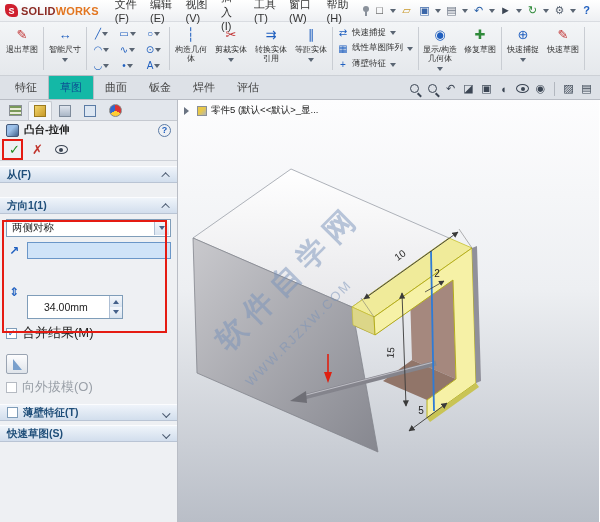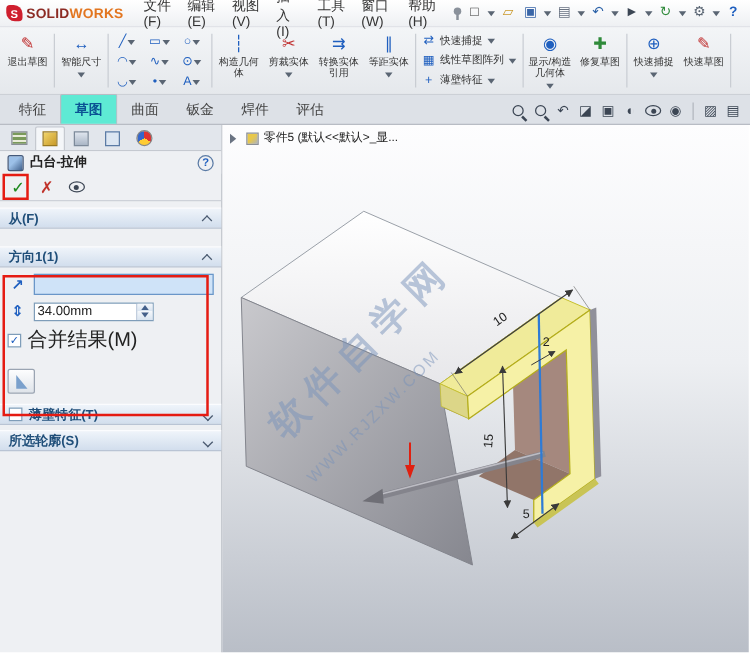--- a/index.html
+++ b/index.html
@@ -30,21 +30,21 @@
 .vsep{width:1px;background:#c9cdd3;margin:4px 1px;}
 .egrid{display:grid;grid-template-columns:repeat(3,26px);grid-template-rows:repeat(3,16px);padding:2px 1px;align-items:center;}
 .ecell{display:flex;align-items:center;justify-content:center;font-size:10px;color:#1f5fbf;}
 .stack{display:flex;flex-direction:column;justify-content:space-around;padding:2px 3px;}
 .srow{display:flex;align-items:center;gap:3px;font-size:8.5px;color:#333;}
 .sic{width:12px;height:12px;display:flex;align-items:center;justify-content:center;font-size:10px;color:#1f5fbf;}
 
 
 .tabbar{height:24px;background:#dde1e7;display:flex;align-items:flex-end;border-bottom:1px solid #b8bcc4;padding-left:4px;}
 .tab{padding:4px 11px 4px;font-size:11px;color:#444;}
-.tab.active{background:#5eead4;border:1px solid #b8bcc4;border-bottom:none;color:#0b5394;font-weight:bold;border-radius:2px 2px 0 0;}
+.tab.active{background:#14b8a6;border:1px solid #b8bcc4;border-bottom:none;color:#0b5394;font-weight:normal;border-radius:2px 2px 0 0;}
 .hud{margin-left:auto;display:flex;align-items:center;gap:3px;padding:0 6px 3px;}
 .hic{width:15px;height:15px;display:flex;align-items:center;justify-content:center;font-size:11px;color:#3c4654;}
 .mag{position:relative;width:9px;height:9px;border:1.6px solid #3c4654;border-radius:50%;}
 .mag::after{content:"";position:absolute;right:-4px;bottom:-4px;width:5px;height:1.8px;background:#3c4654;transform:rotate(45deg);}
 .hsep{width:1px;height:14px;background:#b2b7bf;margin:0 3px;}
 
 
 .main{display:flex;height:422px;}
 
 
@@ -69,27 +69,27 @@
 .chev{width:6px;height:6px;border-left:1.6px solid #4a5a70;border-top:1.6px solid #4a5a70;margin-left:auto;}
 .chev.up{transform:rotate(45deg) translateY(2px);}
 .chev.down{transform:rotate(225deg) translateY(-1px);}
 .sec-b{padding:5px 6px 6px;display:flex;flex-direction:column;gap:5px;}
 .combo{height:18px;background:#fff;border:1px solid #7f9db9;display:flex;align-items:center;font-size:10.5px;padding:0 18px 0 5px;position:relative;color:#222;}
 .combo .dd{position:absolute;right:1px;top:1px;bottom:1px;width:15px;background:linear-gradient(#f4f7fb,#d9e4f0);border-left:1px solid #aebfd4;display:flex;align-items:center;justify-content:center;}
 .dd .caret{margin:2px 0 0;border-top-color:#44608a;}
 .row{display:flex;align-items:center;gap:5px;}
 .mini-ic{width:16px;height:16px;display:flex;align-items:center;justify-content:center;color:#2060c0;font-size:12px;font-weight:bold;}
 .selbox{flex:1;height:17px;background:#cfe3f8;border:1px solid #6a96c8;}
-.spin{width:96px;height:15px;background:#fff;border:1px solid #7f9db9;display:flex;align-items:center;font-size:10.5px;padding:0 16px 0 2px;position:relative;color:#222;}
+.spin{width:96px;height:24px;background:#fff;border:1px solid #7f9db9;display:flex;align-items:center;font-size:10.5px;padding:0 16px 0 16px;position:relative;color:#222;margin-top:31px;}
 .ud{position:absolute;right:0;top:0;bottom:0;width:13px;display:flex;flex-direction:column;border-left:1px solid #aebfd4;}
 .ud div{flex:1;background:linear-gradient(#f4f7fb,#d9e4f0);display:flex;align-items:center;justify-content:center;}
 .tri-up{width:0;height:0;border:3px solid transparent;border-bottom:4px solid #44608a;margin-top:-2px;}
 .tri-dn{width:0;height:0;border:3px solid transparent;border-top:4px solid #44608a;margin-bottom:-2px;}
 .cb{width:11px;height:11px;border:1px solid #7f9db9;background:#fff;display:flex;align-items:center;justify-content:center;font-size:9px;color:#1f5fbf;flex:none;}
-.cblbl{font-size:16px;color:#222;}
+.cblbl{font-size:13px;color:#222;}
 .gray .cblbl{color:#9aa0a8;}
 .gray .cb{border-color:#b5bac2;}
 .draft-btn{width:22px;height:20px;margin:6px 0 0 6px;background:linear-gradient(#fdfdfe,#dfe4ea);border:1px solid #9aa4b2;border-radius:2px;display:flex;align-items:center;justify-content:center;}
 .draft-shape{width:0;height:0;border-left:9px solid #7aa0cc;border-top:11px solid transparent;}
 
 
 .viewport{position:relative;width:421px;height:422px;background:linear-gradient(180deg,#fdfdfe 0%,#edeff2 45%,#b9bec7 100%);overflow:hidden;}
 .bc{position:absolute;left:6px;top:4px;display:flex;align-items:center;gap:4px;font-size:9.5px;color:#222;z-index:5;}
 .fly{width:0;height:0;border:4px solid transparent;border-left:5px solid #6a7382;}
 .part-icon{width:10px;height:10px;background:linear-gradient(135deg,#e8c84a 45%,#aeb4bd);border:1px solid #8a8f96;}
@@ -329,20 +329,26 @@
         <span class="chev up"></span>
       </div>
     </div>
 
     <div style="margin-top:14px">
       <div class="sec-h">
         <span>方向1(1)</span>
         <span class="chev up"></span>
       </div>
       <div class="sec-b">
+        <div class="combo">
+          <span>两侧对称</span>
+          <span class="dd">
+              <span class="caret"></span>
+            </span>
+        </div>
         <div class="row">
           <span class="mini-ic">↗</span>
           <span class="selbox"></span>
         </div>
         <div class="row">
           <span class="mini-ic">⇕</span>
           <span class="spin">
             <span>34.00mm</span>
             <span class="ud">
                 <div>
@@ -357,32 +363,36 @@
         <div class="row">
           <span class="cb">✓</span>
           <span class="cblbl">合并结果(M)</span>
         </div>
       </div>
     </div>
 
     <div class="draft-btn">
         <span class="draft-shape"></span>
       </div>
+    <div class="row gray" style="padding:4px 6px 0">
+      <span class="cb"></span>
+      <span class="cblbl">向外拔模(O)</span>
+    </div>
 
     <div style="margin-top:8px">
       <div class="sec-h">
         <span class="cb" style="margin-right:5px"></span>
         <span>薄壁特征(T)</span>
         <span class="chev down"></span>
       </div>
     </div>
 
     <div style="margin-top:4px">
       <div class="sec-h">
-        <span>所选轮廓(S)</span>
+        <span>快速草图(S)</span>
         <span class="chev down"></span>
       </div>
     </div>
   </div>
 
   <div class="viewport">
     <div class="bc">
       <span class="fly"></span>
       <span class="part-icon"></span>
       <span>零件5 (默认&lt;&lt;默认&gt;_显...</span>

